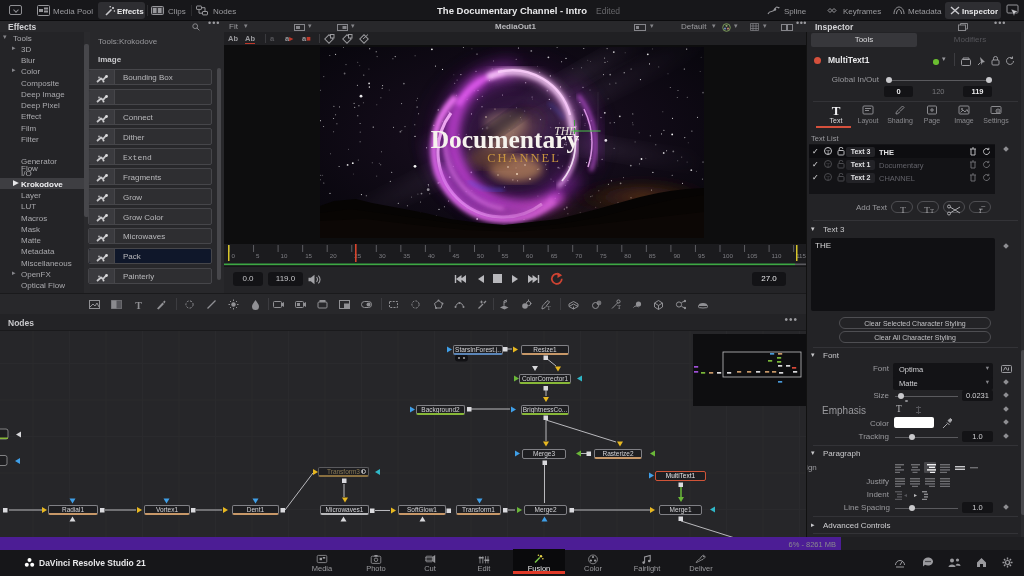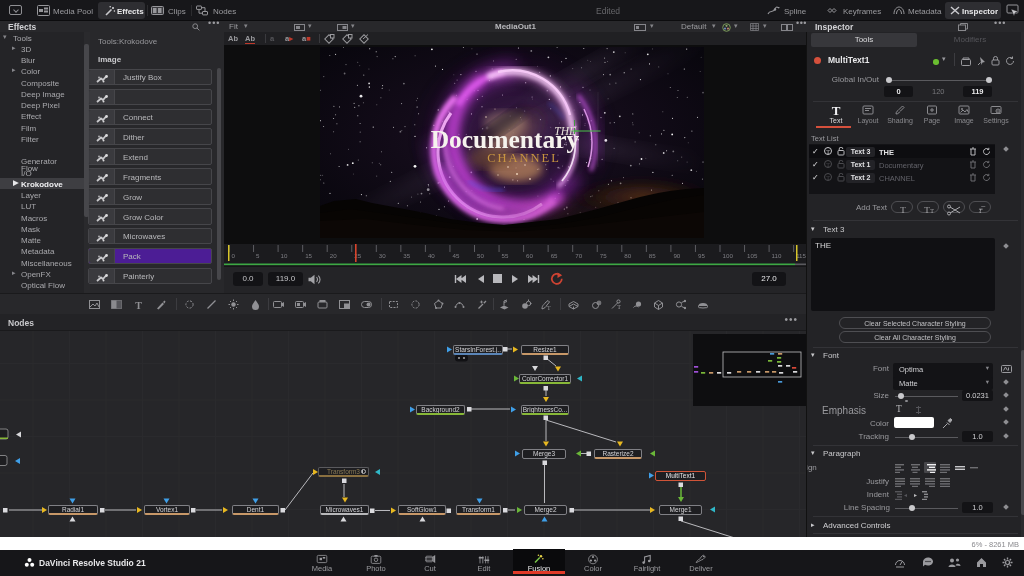--- a/index.html
+++ b/index.html
@@ -44,20 +44,21 @@
   <span class="abs" style="left:168px;top:6.5px;font-size:8px;color:#9b9b9f;">Clips</span>
   <div class="abs" style="left:191px;top:5px;width:1px;height:11px;background:#2c2c2f;"></div>
 
   <svg class="abs" style="left:196px;top:5px;" width="12" height="11" viewBox="0 0 12 11">
         <rect x="0.5" y="1" width="5" height="3.4" rx="0.5" fill="none" stroke="#97979b"></rect>
         <rect x="6.5" y="6.5" width="5" height="3.4" rx="0.5" fill="none" stroke="#97979b"></rect>
         <path d="M5.5 2.7 H9 V6.5 M3 4.4 V8.2 H6.5" stroke="#97979b" fill="none"></path>
       </svg>
   <span class="abs" style="left:213px;top:6.5px;font-size:8px;color:#9b9b9f;">Nodes</span>
 
+  <span class="abs" style="left:0;top:5px;width:1024px;text-align:center;font-size:9.5px;font-weight:bold;color:#e9e9eb;">The Documentary Channel - Intro</span>
   <span class="abs" style="left:596px;top:6px;font-size:8.5px;color:#66666a;">Edited</span>
 
   <svg class="abs" style="left:767px;top:5px;" width="13" height="11" viewBox="0 0 13 11">
         <path d="M1 9 C3 4, 6 9, 8 4 S 12 5, 12 2" stroke="#97979b" fill="none" stroke-width="1.1"></path>
         <circle cx="8" cy="4.5" r="1.2" fill="#97979b"></circle>
       </svg>
   <span class="abs" style="left:784px;top:6.5px;font-size:8px;color:#9b9b9f;">Spline</span>
   <svg class="abs" style="left:826px;top:6px;" width="12" height="9" viewBox="0 0 12 9">
         <path d="M2 4.5 L4 2.5 L6 4.5 L4 6.5 Z M6 4.5 L8 2.5 L10 4.5 L8 6.5 Z" stroke="#97979b" fill="none"></path>
       </svg>
@@ -171,21 +172,21 @@
       <span style="position:absolute;left:8px;top:23px;font-size:8px;font-weight:bold;color:#c9c9cc;">Image</span>
       <div style="position:absolute;left:-2px;top:36.7px;width:124px;height:16.5px;background:#2e2e31;border:1px solid #46464a;border-radius:2px;">
         <div style="position:absolute;left:0;top:0;width:26px;height:14.5px;background:#3a3a3e;border-right:1px solid #46464a;border-radius:2px 0 0 2px;">
           <div style="position:absolute;left:5px;top:1px;"><svg width="16" height="12" viewBox="0 0 16 12">
               <path d="M3 9 L7 5.5 L9 7 L12 3.5" stroke="#c9c9cc" stroke-width="1.8" fill="none"></path>
               <circle cx="12.5" cy="3.5" r="1.4" fill="#d9d9db"></circle>
               <circle cx="9.5" cy="8.5" r="1" fill="#d9d9db"></circle>
               <circle cx="5" cy="4.5" r="0.9" fill="#b9b9bb"></circle>
             </svg></div>
         </div>
-        <span style="position:absolute;left:34px;top:3.5px;font-size:8px;color:#b9b9bc;">Justify Box</span>
+        <span style="position:absolute;left:34px;top:3.5px;font-size:8px;color:#b9b9bc;">Bounding Box</span>
       </div>
       <div style="position:absolute;left:-2px;top:56.6px;width:124px;height:16.5px;background:#2e2e31;border:1px solid #46464a;border-radius:2px;">
         <div style="position:absolute;left:0;top:0;width:26px;height:14.5px;background:#3a3a3e;border-right:1px solid #46464a;border-radius:2px 0 0 2px;">
           <div style="position:absolute;left:5px;top:1px;"><svg width="16" height="12" viewBox="0 0 16 12">
               <path d="M3 9 L7 5.5 L9 7 L12 3.5" stroke="#c9c9cc" stroke-width="1.8" fill="none"></path>
               <circle cx="12.5" cy="3.5" r="1.4" fill="#d9d9db"></circle>
               <circle cx="9.5" cy="8.5" r="1" fill="#d9d9db"></circle>
               <circle cx="5" cy="4.5" r="0.9" fill="#b9b9bb"></circle>
             </svg></div>
         </div>
@@ -215,21 +216,21 @@
       </div>
       <div style="position:absolute;left:-2px;top:116.3px;width:124px;height:16.5px;background:#2e2e31;border:1px solid #46464a;border-radius:2px;">
         <div style="position:absolute;left:0;top:0;width:26px;height:14.5px;background:#3a3a3e;border-right:1px solid #46464a;border-radius:2px 0 0 2px;">
           <div style="position:absolute;left:5px;top:1px;"><svg width="16" height="12" viewBox="0 0 16 12">
               <path d="M3 9 L7 5.5 L9 7 L12 3.5" stroke="#c9c9cc" stroke-width="1.8" fill="none"></path>
               <circle cx="12.5" cy="3.5" r="1.4" fill="#d9d9db"></circle>
               <circle cx="9.5" cy="8.5" r="1" fill="#d9d9db"></circle>
               <circle cx="5" cy="4.5" r="0.9" fill="#b9b9bb"></circle>
             </svg></div>
         </div>
-        <span style="position:absolute;left:34px;top:3.5px;font-size:8px;color:#b9b9bc;">Extend</span>
+        <span style="position:absolute;left:34px;top:3.5px;font-size:8px;color:#b9b9bc;font-family:Liberation Mono, monospace;">Extend</span>
       </div>
       <div style="position:absolute;left:-2px;top:136.2px;width:124px;height:16.5px;background:#2e2e31;border:1px solid #46464a;border-radius:2px;">
         <div style="position:absolute;left:0;top:0;width:26px;height:14.5px;background:#3a3a3e;border-right:1px solid #46464a;border-radius:2px 0 0 2px;">
           <div style="position:absolute;left:5px;top:1px;"><svg width="16" height="12" viewBox="0 0 16 12">
               <path d="M3 9 L7 5.5 L9 7 L12 3.5" stroke="#c9c9cc" stroke-width="1.8" fill="none"></path>
               <circle cx="12.5" cy="3.5" r="1.4" fill="#d9d9db"></circle>
               <circle cx="9.5" cy="8.5" r="1" fill="#d9d9db"></circle>
               <circle cx="5" cy="4.5" r="0.9" fill="#b9b9bb"></circle>
             </svg></div>
         </div>
@@ -261,21 +262,21 @@
         <div style="position:absolute;left:0;top:0;width:26px;height:14.5px;background:#3a3a3e;border-right:1px solid #46464a;border-radius:2px 0 0 2px;">
           <div style="position:absolute;left:5px;top:1px;"><svg width="16" height="12" viewBox="0 0 16 12">
               <path d="M3 9 L7 5.5 L9 7 L12 3.5" stroke="#c9c9cc" stroke-width="1.8" fill="none"></path>
               <circle cx="12.5" cy="3.5" r="1.4" fill="#d9d9db"></circle>
               <circle cx="9.5" cy="8.5" r="1" fill="#d9d9db"></circle>
               <circle cx="5" cy="4.5" r="0.9" fill="#b9b9bb"></circle>
             </svg></div>
         </div>
         <span style="position:absolute;left:34px;top:3.5px;font-size:8px;color:#b9b9bc;">Microwaves</span>
       </div>
-      <div style="position:absolute;left:-2px;top:215.8px;width:124px;height:16.5px;background:#4c1d95;border:1px solid #46464a;border-radius:2px;">
+      <div style="position:absolute;left:-2px;top:215.8px;width:124px;height:16.5px;background:#0f172a;border:1px solid #46464a;border-radius:2px;">
         <div style="position:absolute;left:0;top:0;width:26px;height:14.5px;background:#3a3a3e;border-right:1px solid #46464a;border-radius:2px 0 0 2px;">
           <div style="position:absolute;left:5px;top:1px;"><svg width="16" height="12" viewBox="0 0 16 12">
               <path d="M3 9 L7 5.5 L9 7 L12 3.5" stroke="#c9c9cc" stroke-width="1.8" fill="none"></path>
               <circle cx="12.5" cy="3.5" r="1.4" fill="#d9d9db"></circle>
               <circle cx="9.5" cy="8.5" r="1" fill="#d9d9db"></circle>
               <circle cx="5" cy="4.5" r="0.9" fill="#b9b9bb"></circle>
             </svg></div>
         </div>
         <span style="position:absolute;left:34px;top:3.5px;font-size:8px;color:#b9b9bc;">Pack</span>
       </div>
@@ -1395,21 +1396,21 @@
       <div style="position:absolute;left:155px;top:470px;width:31px;height:11px;background:#131316;border-radius:2px;text-align:center;font-size:7.5px;line-height:11px;color:#d0d0d3;">1.0</div>
       <div style="position:absolute;left:197px;top:473px;width:4px;height:4px;background:#8e8e92;transform:rotate(45deg);"></div>
       <div style="position:absolute;left:6px;top:484px;width:205px;height:1px;background:#333337;"></div>
       <div style="position:absolute;left:4px;top:489px;font-size:7px;color:#c8c8cb;white-space:nowrap;">▸</div>
       <div style="position:absolute;left:16px;top:489px;font-size:8px;color:#d0d0d3;white-space:nowrap;">Advanced Controls</div>
       <div style="position:absolute;left:6px;top:501px;width:205px;height:1px;background:#333337;"></div>
       <div style="position:absolute;left:214px;top:0;width:4px;height:505px;background:#2a2a2d;"></div>
       <div style="position:absolute;left:214px;top:318px;width:4px;height:165px;background:#48484c;border-radius:2px;"></div>
     </div>
 
-<div class="abs" id="statusstrip" style="left:0;top:537px;width:1024px;height:13px;background:#ffffff;">
+<div class="abs" id="statusstrip" style="left:0;top:537px;width:841px;height:13px;background:#4c1d95;">
   <span style="position:absolute;right:5px;top:3px;font-size:7.5px;color:#8a8a8e;">6% - 8261 MB</span>
 </div>
 
 <div class="abs" id="bottombar" style="left:0;top:550px;width:1024px;height:26px;background:#161619;">
 
   <svg class="abs" style="left:24px;top:7px;" width="11" height="11" viewBox="0 0 11 11">
         <circle cx="5.5" cy="3" r="2" fill="#fff"></circle>
         <circle cx="2.8" cy="7.8" r="2" fill="#fff"></circle>
         <circle cx="8.2" cy="7.8" r="2" fill="#fff"></circle>
       </svg>

